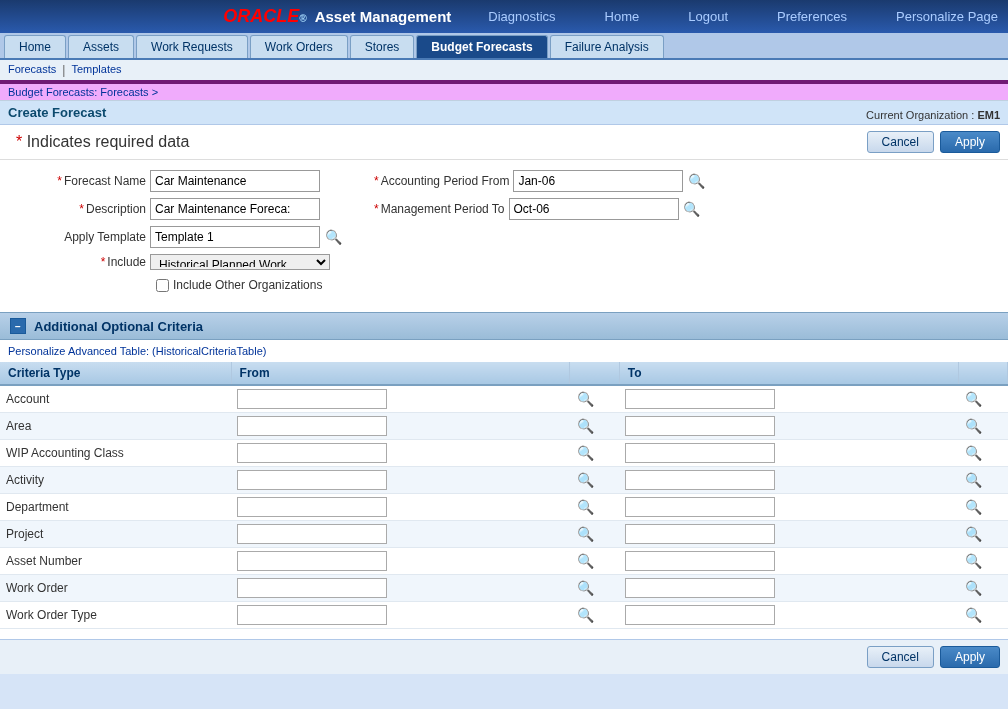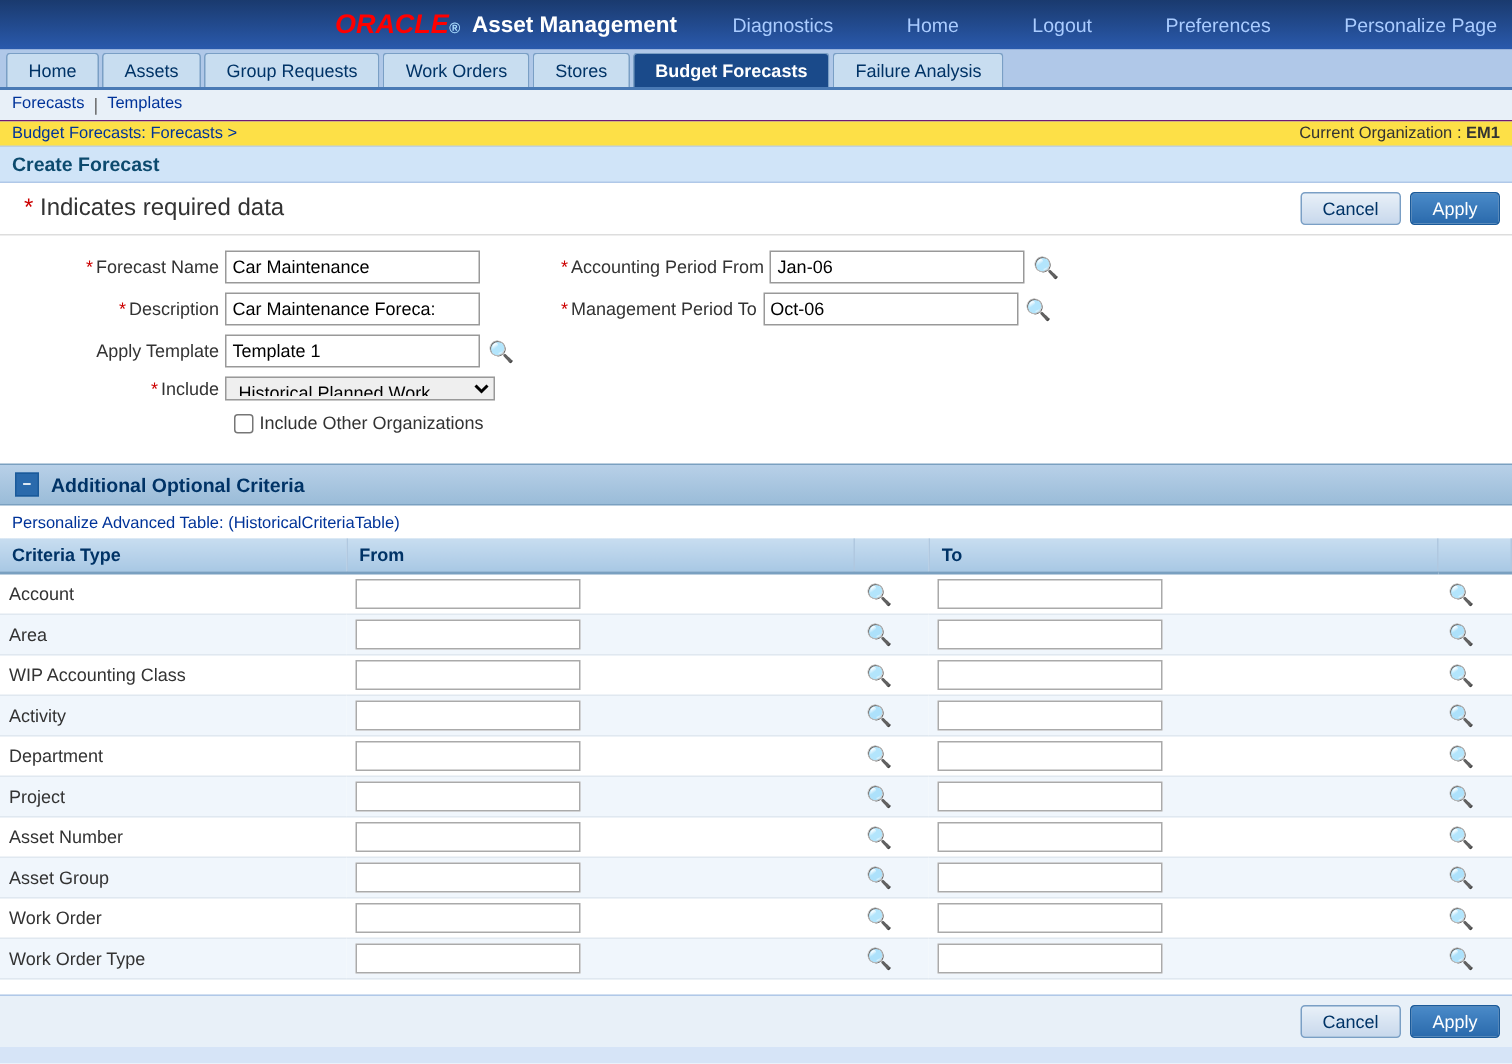--- a/index.html
+++ b/index.html
@@ -45,35 +45,35 @@
       color: white;
       font-weight: bold;
     }
 
     
     .sub-nav {
       background: #e8f0f8;
       padding: 3px 8px;
       display: flex;
       gap: 6px;
-      border-bottom: 1px solid #701a75;
+      border-bottom: 4px solid #701a75;
     }
     .sub-nav a { color: #003399; font-size: 11px; text-decoration: none; cursor: pointer; }
     .sub-nav .separator { color: #666; }
 
     
     .breadcrumb {
-      background: #fde047;
+      background: #f0abfc;
       padding: 2px 8px;
       font-size: 11px;
       color: #003399;
       border-bottom: 1px solid #c0d0e0;
     }
     .breadcrumb span { color: #333; }
-    .org-info { float: right; font-size: 11px; color: #333; }
+    .org-info { float: right; font-size: 11px; color: #333; margin-top: 23px; }
 
     
     .content { background: white; margin: 0; padding: 0; }
 
     .page-title {
       background: #d0e4f8;
       padding: 4px 8px;
       font-size: 13px;
       font-weight: bold;
       color: #0c4a6e;
@@ -226,21 +226,21 @@
     <a>Home</a>
     <a>Logout</a>
     <a>Preferences</a>
     <a>Personalize Page</a>
   </div>
 </div>
 
 <div class="main-nav">
   <div class="nav-tab">Home</div>
   <div class="nav-tab">Assets</div>
-  <div class="nav-tab">Group Requests</div>
+  <div class="nav-tab">Work Requests</div>
   <div class="nav-tab">Work Orders</div>
   <div class="nav-tab">Stores</div>
   <div class="nav-tab active">Budget Forecasts</div>
   <div class="nav-tab">Failure Analysis</div>
 </div>
 
 <div class="sub-nav">
   <a>Forecasts</a>
   <span class="separator">|</span>
   <a>Templates</a>
@@ -416,31 +416,20 @@
           <td class="input-cell"><input class="input-small" type="text" style=""></td>
           <td><button class="search-icon-btn">
                 <span class="search-icon">🔍</span>
               </button></td>
           <td class="input-cell"><input class="input-small" type="text" style=""></td>
           <td><button class="search-icon-btn">
                 <span class="search-icon">🔍</span>
               </button></td>
         </tr>
         <tr>
-          <td class="label-cell">Asset Group</td>
-          <td class="input-cell"><input class="input-small" type="text" style=""></td>
-          <td><button class="search-icon-btn">
-                <span class="search-icon">🔍</span>
-              </button></td>
-          <td class="input-cell"><input class="input-small" type="text" style=""></td>
-          <td><button class="search-icon-btn">
-                <span class="search-icon">🔍</span>
-              </button></td>
-        </tr>
-        <tr>
           <td class="label-cell">Work Order</td>
           <td class="input-cell"><input class="input-small" type="text" style=""></td>
           <td><button class="search-icon-btn">
                 <span class="search-icon">🔍</span>
               </button></td>
           <td class="input-cell"><input class="input-small" type="text" style=""></td>
           <td><button class="search-icon-btn">
                 <span class="search-icon">🔍</span>
               </button></td>
         </tr>

